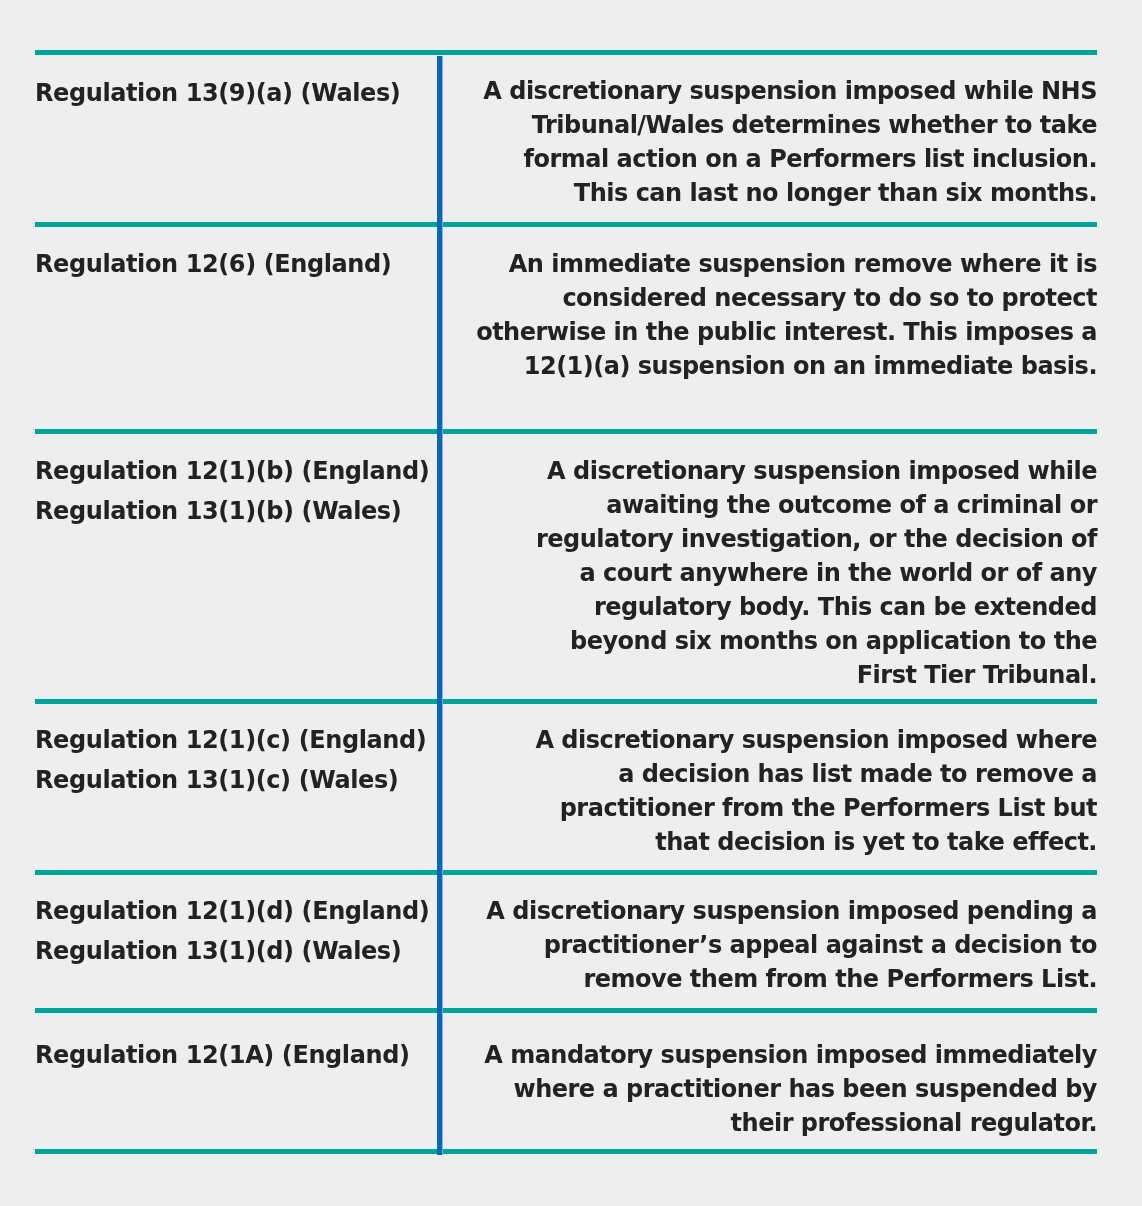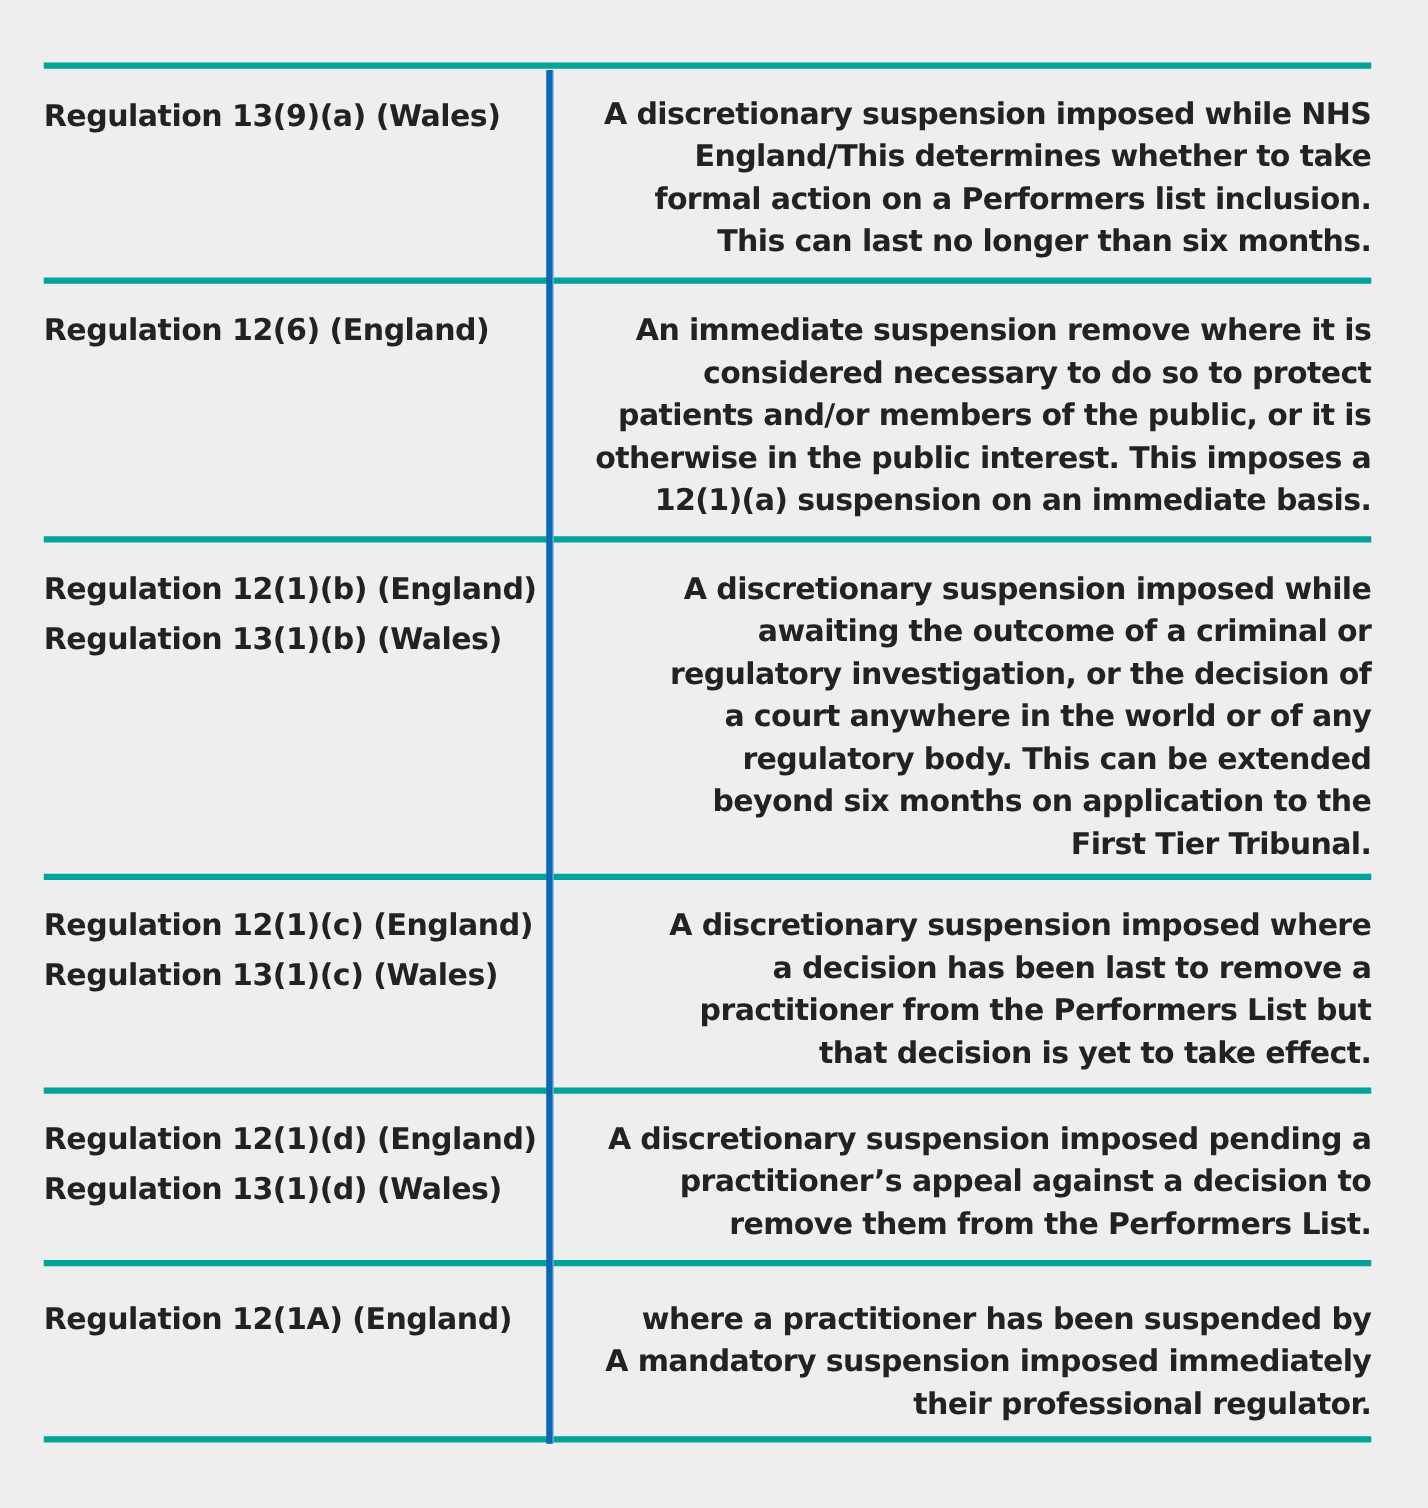--- a/index.html
+++ b/index.html
@@ -39,34 +39,33 @@
   <div class="hline" style="top:958px"></div>
   <div class="hline" style="top:1099px"></div>
   <div class="vline"></div>
 
   <div class="row" style="top:23px">
     <div class="cell-left">
       <div>Regulation 13(9)(a) (Wales)</div>
     </div>
     <div class="cell-right" style="top:1px">
       <div>A discretionary suspension imposed while NHS</div>
-      <div>England/This determines whether to take</div>
+      <div>Tribunal/Wales determines whether to take</div>
       <div>formal action on a Performers list inclusion.</div>
       <div>This can last no longer than six months.</div>
     </div>
   </div>
 
   <div class="row" style="top:194px">
     <div class="cell-left">
       <div>Regulation 12(6) (England)</div>
     </div>
     <div class="cell-right" style="top:3px">
       <div>An immediate suspension remove where it is</div>
       <div>considered necessary to do so to protect</div>
-      <div>patients and/or members of the public, or it is</div>
       <div>otherwise in the public interest. This imposes a</div>
       <div>12(1)(a) suspension on an immediate basis.</div>
     </div>
   </div>
 
   <div class="row" style="top:401px">
     <div class="cell-left">
       <div>Regulation 12(1)(b) (England)</div>
       <div>Regulation 13(1)(b) (Wales)</div>
     </div>
@@ -81,21 +80,21 @@
     </div>
   </div>
 
   <div class="row" style="top:670px">
     <div class="cell-left">
       <div>Regulation 12(1)(c) (England)</div>
       <div>Regulation 13(1)(c) (Wales)</div>
     </div>
     <div class="cell-right" style="top:3px">
       <div>A discretionary suspension imposed where</div>
-      <div>a decision has been last to remove a</div>
+      <div>a decision has list made to remove a</div>
       <div>practitioner from the Performers List but</div>
       <div>that decision is yet to take effect.</div>
     </div>
   </div>
 
   <div class="row" style="top:841px">
     <div class="cell-left">
       <div>Regulation 12(1)(d) (England)</div>
       <div>Regulation 13(1)(d) (Wales)</div>
     </div>
@@ -104,18 +103,18 @@
       <div>practitioner’s appeal against a decision to</div>
       <div>remove them from the Performers List.</div>
     </div>
   </div>
 
   <div class="row" style="top:985px">
     <div class="cell-left">
       <div>Regulation 12(1A) (England)</div>
     </div>
     <div class="cell-right" style="top:3px">
+      <div>A mandatory suspension imposed immediately</div>
       <div>where a practitioner has been suspended by</div>
-      <div>A mandatory suspension imposed immediately</div>
       <div>their professional regulator.</div>
     </div>
   </div>
 </div>
 
 </body></html>

